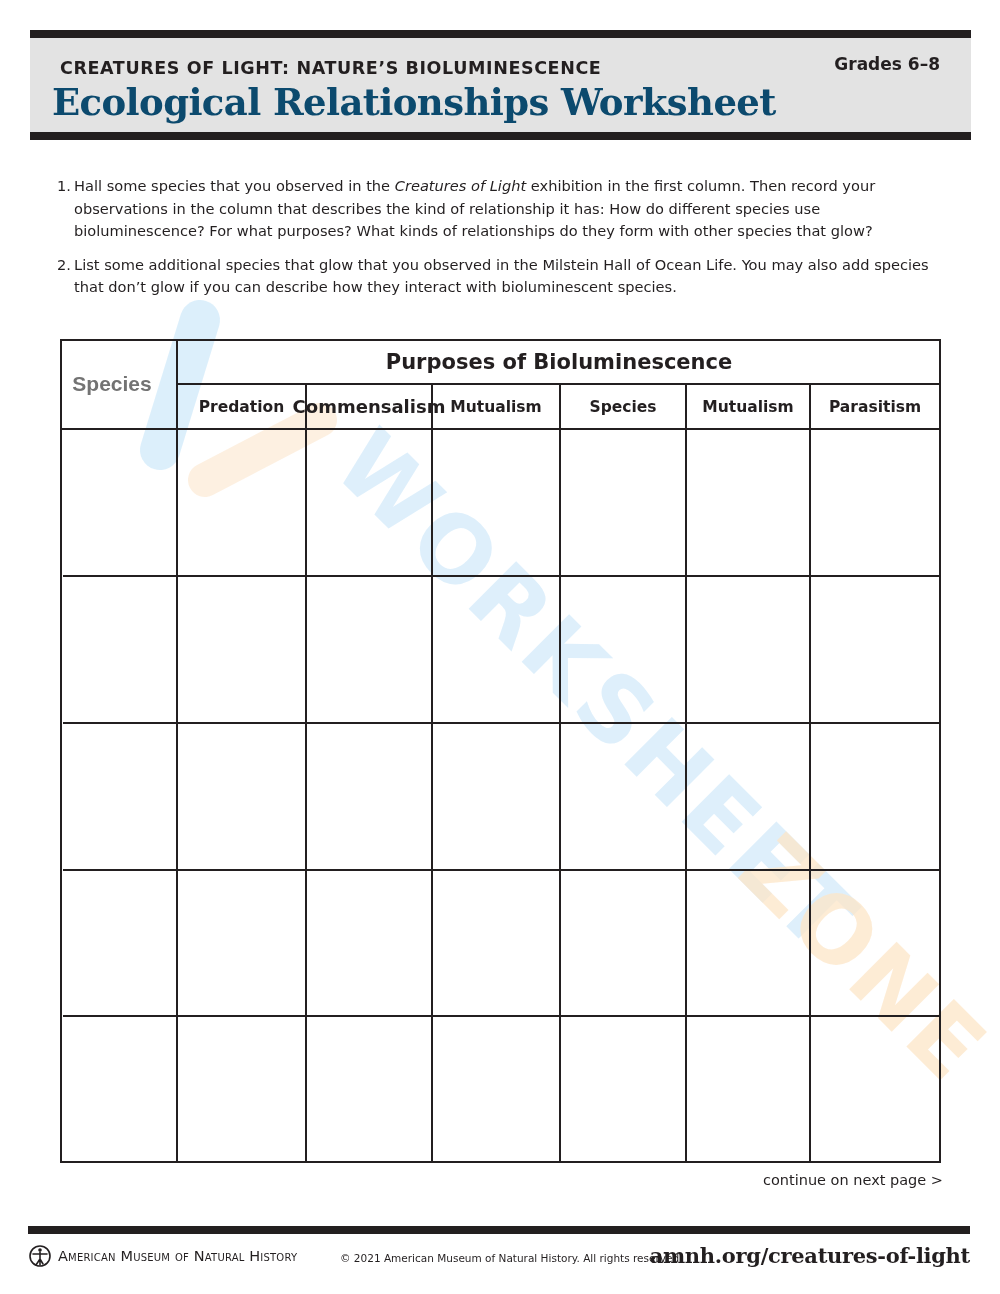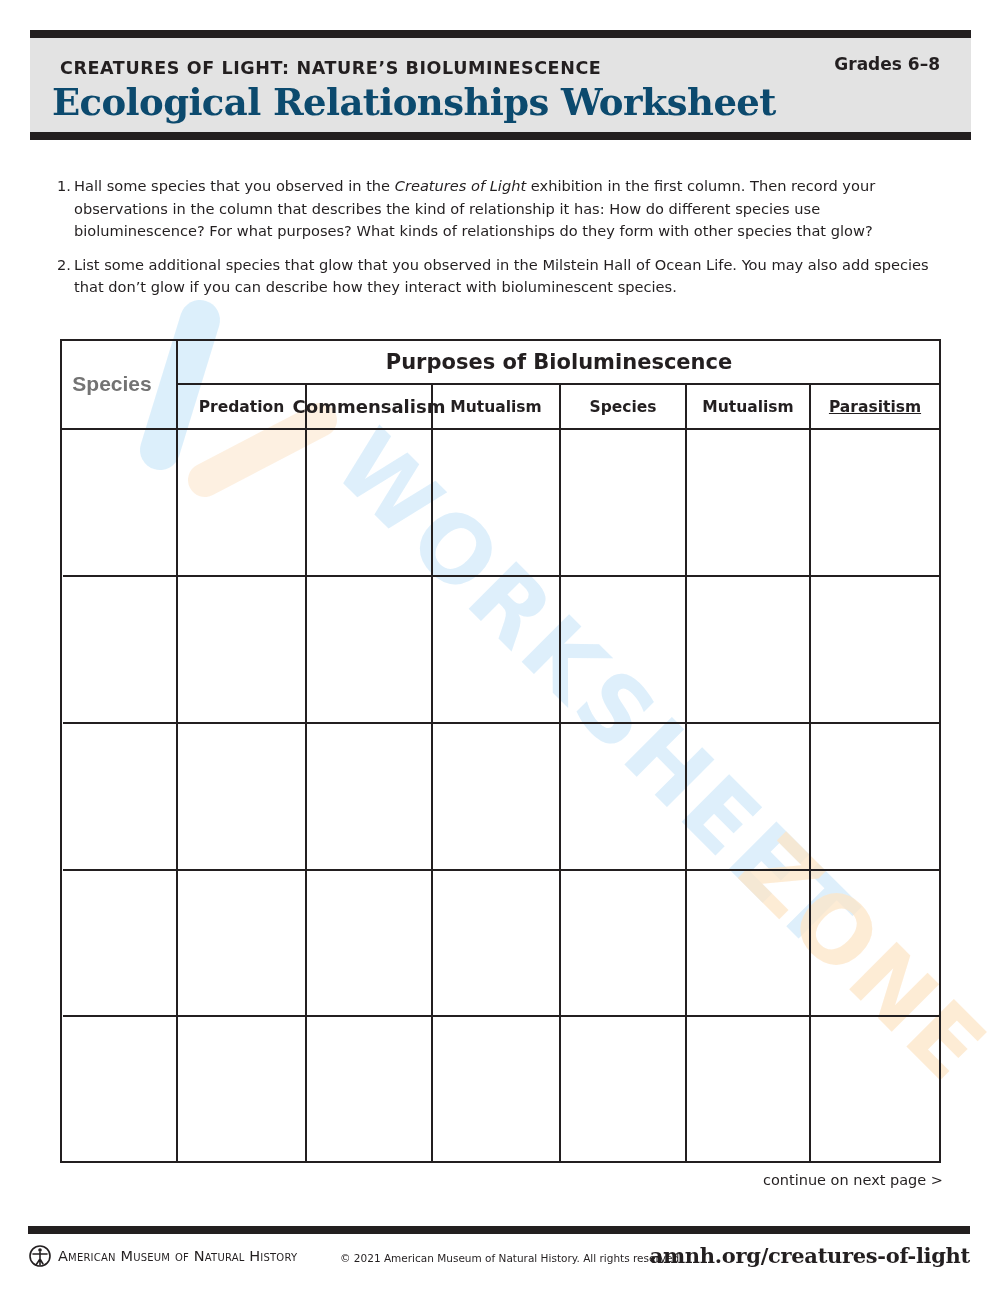--- a/index.html
+++ b/index.html
@@ -94,21 +94,21 @@
   <div class="tbl-line" style="left:3px;top:530px;width:878px;height:2px;"></div>
   <div class="tbl-line" style="left:3px;top:676px;width:878px;height:2px;"></div>
 
   <div class="th-species">Species</div>
   <div class="th-purposes">Purposes of Bioluminescence</div>
   <div class="th-sub" style="left:118px;width:127px;">Predation</div>
   <div class="th-sub small" style="left:247px;width:124px;">Commensalism</div>
   <div class="th-sub" style="left:373px;width:126px;">Mutualism</div>
   <div class="th-sub" style="left:501px;width:124px;">Species</div>
   <div class="th-sub" style="left:627px;width:122px;">Mutualism</div>
-  <div class="th-sub" style="left:751px;width:128px;text-decoration:underline;">Parasitism</div>
+  <div class="th-sub" style="left:751px;width:128px;">Parasitism</div>
 
   <div id="cells-layer">
       <div class="cell" style="left: 2px; top: 91px; width: 114px; height: 145px;"></div>
       <div class="cell" style="left: 118px; top: 91px; width: 127px; height: 145px;"></div>
       <div class="cell" style="left: 247px; top: 91px; width: 124px; height: 145px;"></div>
       <div class="cell" style="left: 373px; top: 91px; width: 126px; height: 145px;"></div>
       <div class="cell" style="left: 501px; top: 91px; width: 124px; height: 145px;"></div>
       <div class="cell" style="left: 627px; top: 91px; width: 122px; height: 145px;"></div>
       <div class="cell" style="left: 751px; top: 91px; width: 128px; height: 145px;"></div>
       <div class="cell" style="left: 2px; top: 238px; width: 114px; height: 145px;"></div>

